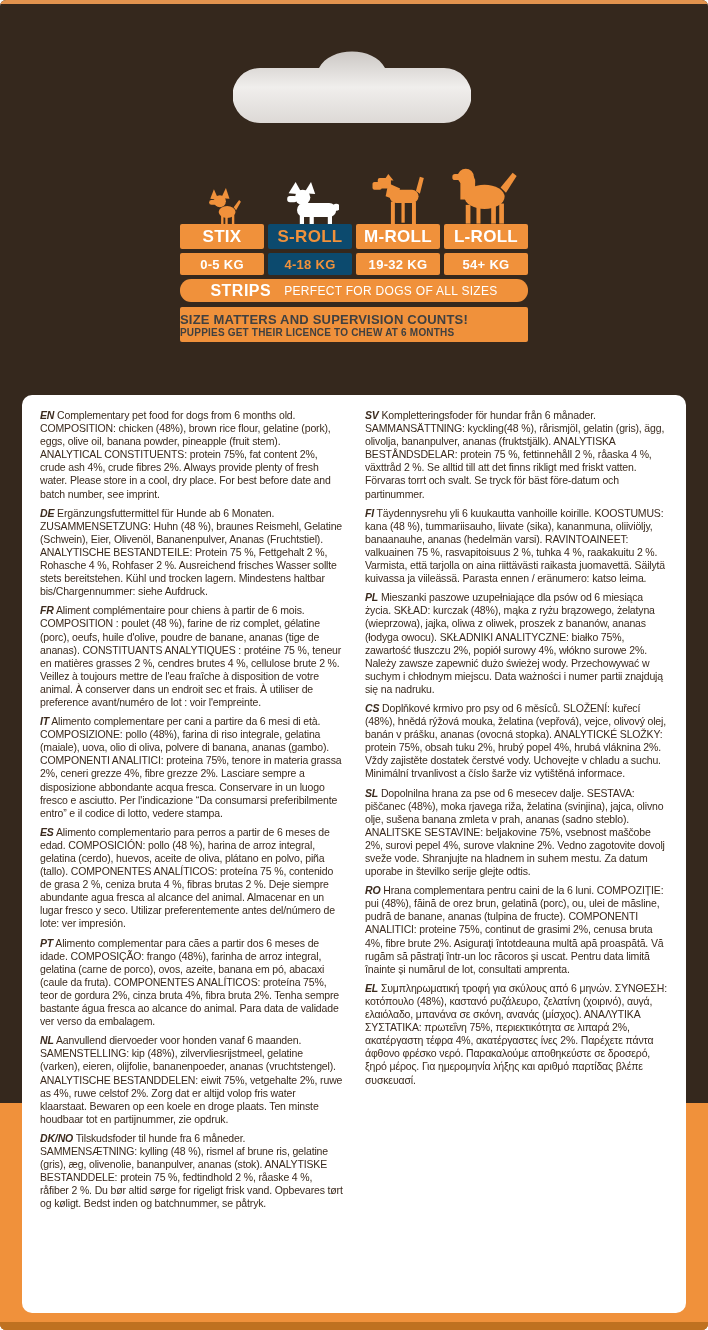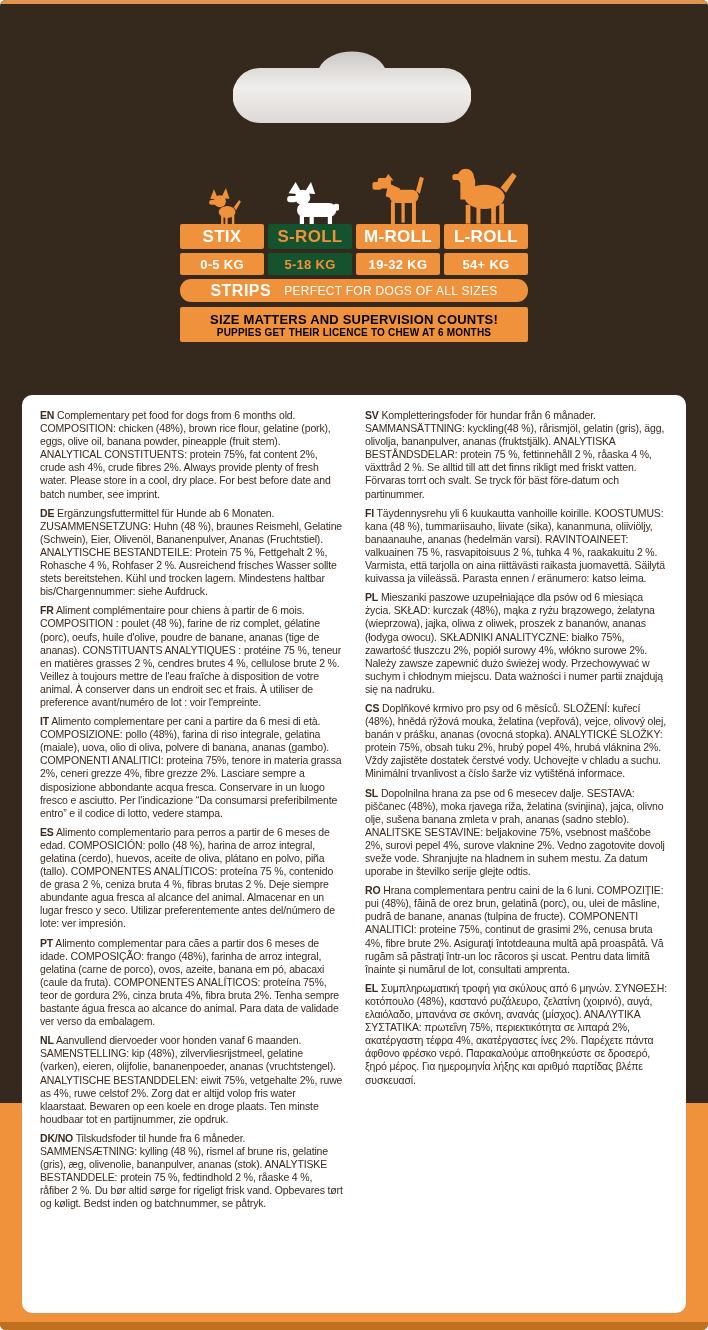--- a/index.html
+++ b/index.html
@@ -18,55 +18,55 @@
   .dog-cell { flex:1; display:flex; justify-content:center; align-items:flex-end; }
   .dog-orange { fill:#F0913B; }
   .dog-white  { fill:#FFFFFF; }
 
   .grid-row { display:flex; gap:4px; }
   .cell {
     flex:1; background:#F0913B; color:#FFFFFF; border-radius:2px;
     display:flex; align-items:center; justify-content:center;
     font-weight:bold; letter-spacing:0.3px; white-space:nowrap;
   }
-  .cell.highlight { background:#14532d; color:#F0913B; }
+  .cell.highlight { background:#0c4a6e; color:#F0913B; }
   .name-cell   { height:25px; font-size:17px; }
   .weights-row { margin-top:4px; }
   .weight-cell { height:22px; font-size:13px; }
 
   .strips-bar {
     margin-top:4px; height:23px; background:#F0913B; border-radius:11px;
     color:#fff; display:flex; align-items:center; justify-content:center; gap:6px;
   }
   .strips-label { font-size:16px; font-weight:bold; letter-spacing:0.5px; }
   .strips-text  { font-size:12px; letter-spacing:0.3px;margin-left:7px; }
 
   .notice-bar {
     margin-top:5px; height:35px; background:#F0913B; border-radius:2px;
-    color:#000000; display:flex; flex-direction:column; align-items:center; justify-content:center;
+    color:#404040; display:flex; flex-direction:column; align-items:flex-start; justify-content:center;
   }
   .notice-line1 { font-size:13px;   font-weight:bold; letter-spacing:0.2px; }
   .notice-line2 { font-size:10px; font-weight:bold; letter-spacing:0.2px; }
 
   
   .bottom-orange { position:absolute; left:0; top:1103px; width:708px; height:227px; background:#F0913B; }
   .bottom-strip  { position:absolute; left:0; bottom:0;  width:708px; height:8px;   background:#BF7120; }
 
   
   .info-panel {
     position:absolute; left:22px; top:395px; width:664px; height:918px;
     background:#FFFFFF; border-radius:10px; box-sizing:border-box;
     padding:14px 18px; display:flex; gap:22px; overflow:hidden;
   }
   .info-col { flex:1; min-width:0; }
   .lang-block {
     margin:0 0 6px 0; font-size:10.5px; line-height:13.1px;
     color:#3B2A1D; letter-spacing:-0.15px; text-align:left;
   }
-  .lang-code { font-weight:bold; }
+  .lang-code { font-weight:bold;font-style:italic; }
 </style>
 </head>
 <body>
 
 <div class="package">
 
   <div class="top-trim"></div>
 
   <div class="hang-hole">
     <svg width="238" height="80" viewBox="0 0 238 80">
@@ -141,21 +141,21 @@
 
     <div class="grid-row names-row">
       <div class="cell name-cell">STIX</div>
       <div class="cell name-cell highlight">S-ROLL</div>
       <div class="cell name-cell">M-ROLL</div>
       <div class="cell name-cell">L-ROLL</div>
     </div>
 
     <div class="grid-row weights-row">
       <div class="cell weight-cell">0-5 KG</div>
-      <div class="cell weight-cell highlight">5-18 KG</div>
+      <div class="cell weight-cell highlight">4-18 KG</div>
       <div class="cell weight-cell">19-32 KG</div>
       <div class="cell weight-cell">54+ KG</div>
     </div>
 
     <div class="strips-bar">
       <span class="strips-label">STRIPS</span>
       <span class="strips-text">PERFECT FOR DOGS OF ALL SIZES</span>
     </div>
 
     <div class="notice-bar">

